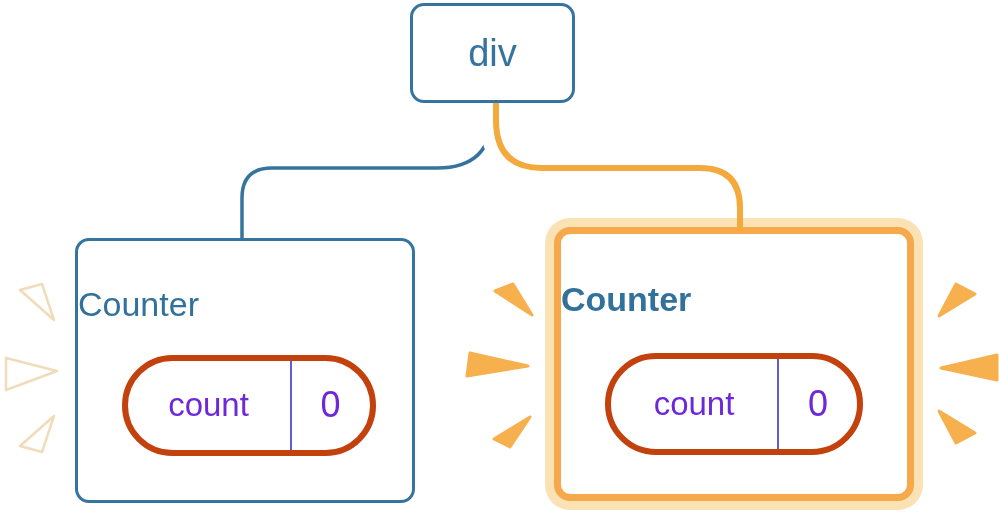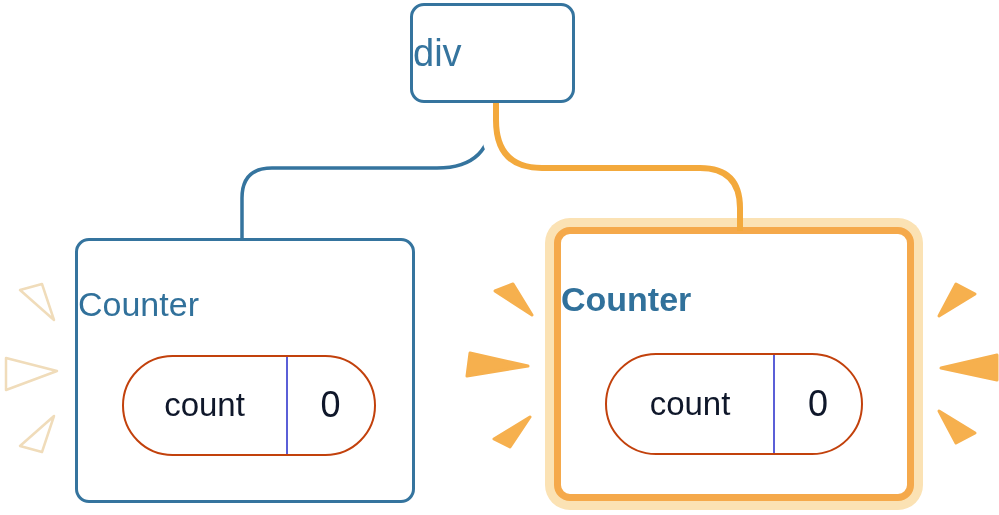--- a/index.html
+++ b/index.html
@@ -16,21 +16,21 @@
   svg.underlay {
     position: absolute; left: 0; top: 0; width: 999px; height: 515px; z-index: 0;
   }
   svg.overlay {
     position: absolute; left: 0; top: 0; width: 999px; height: 515px; z-index: 2;
     pointer-events: none;
   }
   .node-div {
     position: absolute; left: 410px; top: 3px; width: 165px; height: 100px;
     background: #ffffff; border: 3.5px solid #35749e; border-radius: 14px;
-    display: flex; align-items: center; justify-content: flex-start;
+    display: flex; align-items: center; justify-content: center;
     font-size: 38px; font-weight: 500; color: #35749e; z-index: 1;
   }
   .counter {
     position: absolute; background: #ffffff; z-index: 1;
   }
   .counter.left {
     left: 75px; top: 238px; width: 340px; height: 265px;
     border: 3.5px solid #35749e; border-radius: 14px;
   }
   .counter.right {
@@ -39,22 +39,22 @@
     box-shadow: 0 0 0 9px #fbe2b4;
   }
   .counter-title {
     position: absolute; left: 0; right: 0; text-align: left;
     color: #31719b; font-size: 34px;
   }
   .counter.left  .counter-title { top: 44px; font-weight: 500; }
   .counter.right .counter-title { top: 46px; font-weight: 700; }
   .pill {
     position: absolute; display: flex;
-    border: 2px solid #c2410c; border-radius: 60px;
-    color: #0f172a; background: #ffffff;
+    border: 6px solid #c2410c; border-radius: 60px;
+    color: #6d28d9; background: #ffffff;
   }
   .counter.left  .pill { left: 43.5px; top: 113.5px; width: 254px; height: 101px; }
   .counter.right .pill { left: 44px;   top: 119px;   width: 258px; height: 102px; }
   .pill .key {
     display: flex; align-items: center; justify-content: center;
     font-size: 33px; border-right: 2px solid #5b5fd7;
   }
   .counter.left  .pill .key { width: 164px; }
   .counter.right .pill .key { width: 168px; }
   .pill .val {

